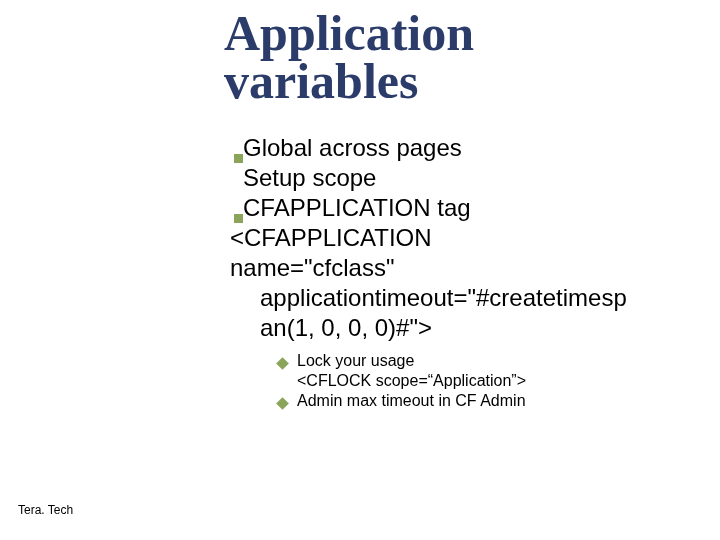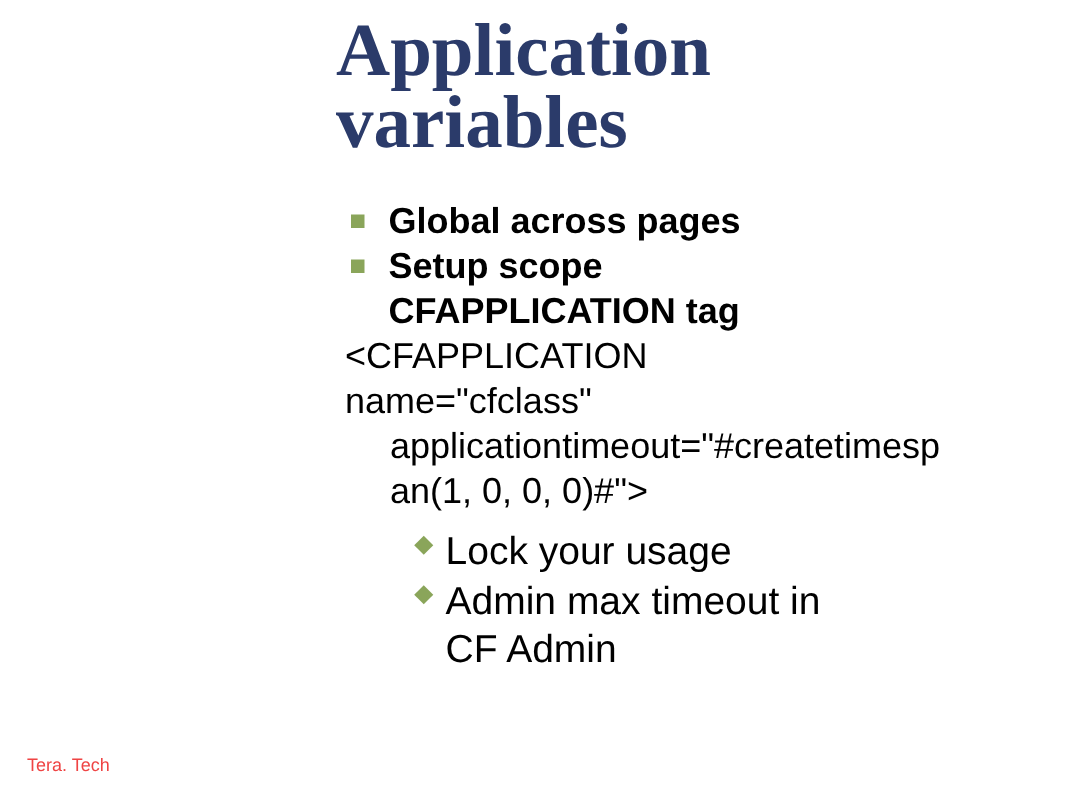--- a/index.html
+++ b/index.html
@@ -25,23 +25,21 @@
     margin-bottom: 28px;
     margin-left: -6px;
   }
   .body {
     font-size: 24px;
     color: #000;
     line-height: 1.25;
   }
   .bullet-row {
     display: flex;
-    align-items: flex-start;
-    gap: 16px;
-    font-weight: bold;
+    align-items: flex-end;
   }
   .sq {
     width: 9px;
     height: 9px;
     background: #8aa55a;
     flex: 0 0 auto;
     margin-top: 10px;
     margin-left: 4px;
   }
   .bullet-text {
@@ -50,21 +48,21 @@
   .plain {
     margin-left: 0;
   }
   .continuation {
     padding-left: 30px;
     text-indent: 0;
   }
   .sub-block {
     margin-top: 8px;
     margin-left: 48px;
-    font-size: 26px;
+    font-size: 16px;
     line-height: 1.25;
   }
   .sub-row {
     display: flex;
     align-items: flex-start;
     gap: 10px;
   }
   .dia {
     width: 9px;
     height: 9px;
@@ -72,21 +70,21 @@
     transform: rotate(45deg);
     flex: 0 0 auto;
     margin-top: 8px;
   }
   .footer {
     position: absolute;
     left: 18px;
     bottom: 22px;
     font-size: 12px;
     line-height: 1.25;
-    color: #ef4444;
+    color: #000000;
   }
 </style>
 </head>
 <body>
 
 <div class="slide">
 
   <h1 class="title">Application variables</h1>
 
   <div class="body">
@@ -104,20 +102,21 @@
     <div class="plain">&lt;CFAPPLICATION name="cfclass"</div>
     <div class="continuation">applicationtimeout="#createtimesp</div>
     <div class="continuation">an(1, 0, 0, 0)#"&gt;</div>
 
 
     <div class="sub-block">
       <div class="sub-row">
         <span class="dia"></span>
         <div>
           <span>Lock your usage</span><br>
+          <span>&lt;CFLOCK scope=“Application”&gt;</span>
         </div>
       </div>
       <div class="sub-row">
         <span class="dia"></span>
         <div>Admin max timeout in CF Admin</div>
       </div>
     </div>
 
   </div>
 

